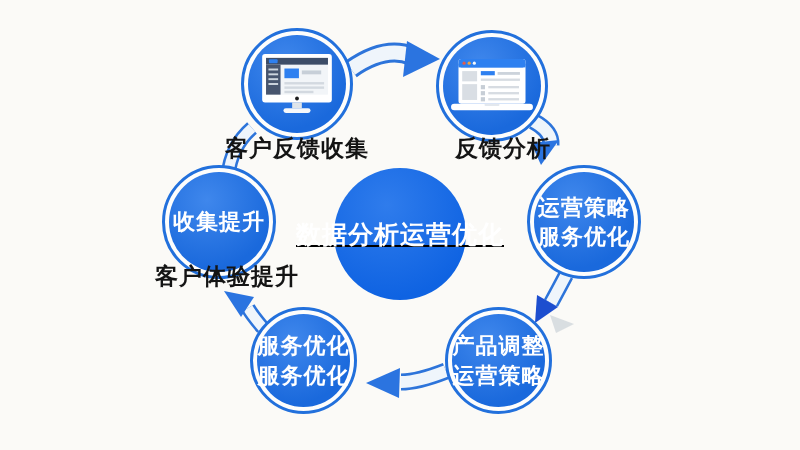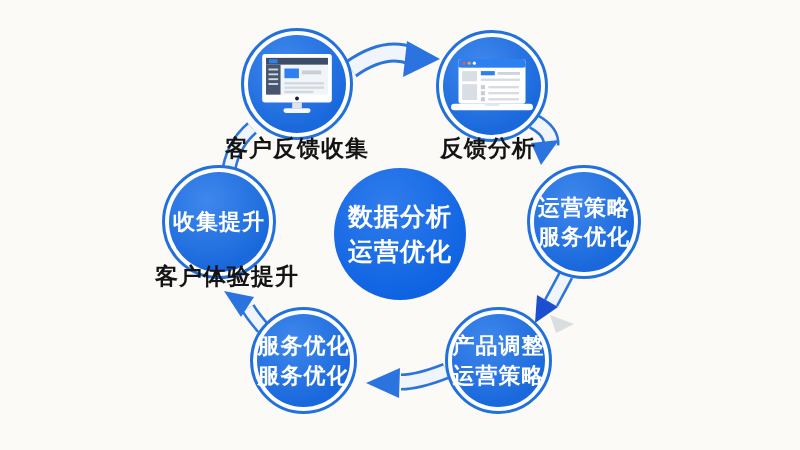--- a/index.html
+++ b/index.html
@@ -26,21 +26,21 @@
     display:flex;flex-direction:column;align-items:center;justify-content:center;
   }
   .disc .ln{
     color:var(--circle-text,#fff);font-weight:700;font-size:22px;
     line-height:1.34;letter-spacing:1px;white-space:nowrap;
   }
   .center-disc{
     position:absolute;z-index:2;border-radius:50%;
     left:334px;top:168px;width:132px;height:132px;
     background:radial-gradient(circle at 40% 28%, var(--center-blue-light,#2f7cec), var(--center-blue-dark,#0f63e2) 75%);
-    display:flex;flex-direction:column;align-items:center;justify-content:center;
+    display:flex;align-items:center;justify-content:center;text-decoration:underline;
   }
   .center-disc .ln{
     color:var(--circle-text,#fff);font-weight:700;font-size:25px;
     line-height:1.4;letter-spacing:1px;white-space:nowrap;
   }
   .black-label{
     position:absolute;z-index:3;font-weight:700;font-size:23px;
     color:var(--label-color,#141414);letter-spacing:1px;
     text-align:center;white-space:nowrap;
   }
@@ -138,21 +138,21 @@
         <rect x="40" y="29" width="33" height="2.5" fill="#d7dce2"></rect>
         <rect x="32" y="34.5" width="4.5" height="4.5" fill="#c7ced6"></rect>
         <rect x="40" y="35.5" width="33" height="2.5" fill="#d7dce2"></rect>
         <rect x="32" y="41" width="4.5" height="4.5" fill="#c7ced6"></rect>
         <rect x="40" y="42" width="33" height="2.5" fill="#d7dce2"></rect>
         <rect x="0" y="48" width="88" height="7" rx="3.5" fill="#ffffff"></rect>
         <rect x="36" y="48" width="16" height="2.5" rx="1" fill="#e3e8ee"></rect>
       </svg>
     </div>
   </div>
-  <div class="black-label" style="left:408px;top:133px;width:160px">反馈分析</div>
+  <div class="black-label" style="left:423px;top:133px;width:160px">反馈分析</div>
 
   <div class="ring" style="left:527px;top:165px;width:114px;height:114px">
     <div class="disc">
       <span class="ln">运营策略</span>
       <span class="ln">服务优化</span>
     </div>
   </div>
 
   <div class="ring" style="left:445px;top:307px;width:107px;height:107px">
     <div class="disc">

